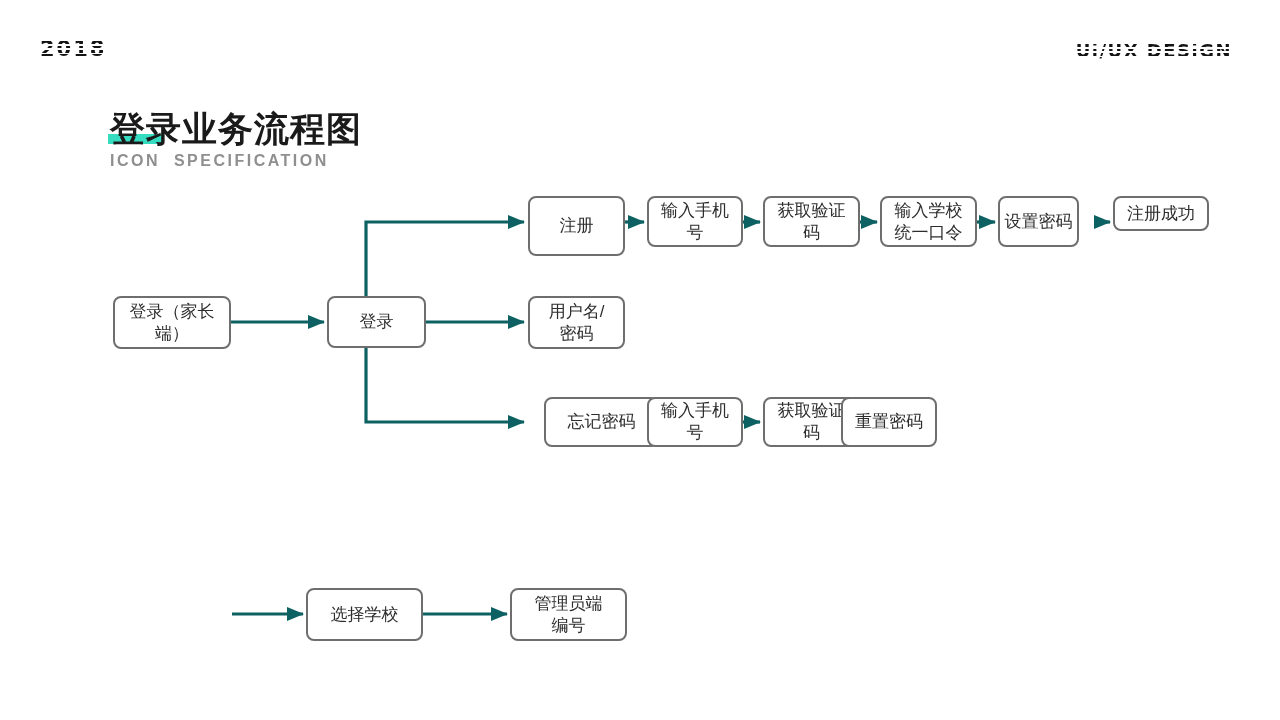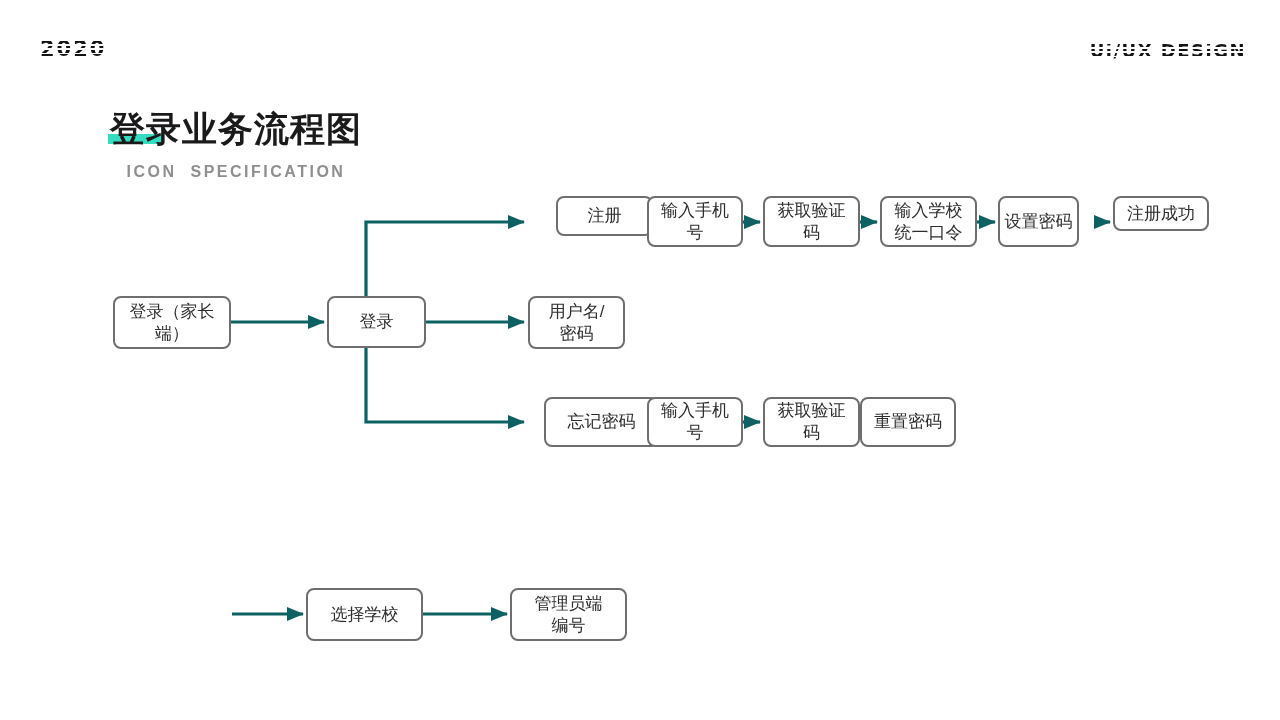--- a/index.html
+++ b/index.html
@@ -24,31 +24,31 @@
   }
   @supports ((-webkit-background-clip: text) or (background-clip: text)){
     .striped{
       background-image:repeating-linear-gradient(to bottom,#131313 0px,#131313 2.7px,rgba(0,0,0,0) 2.7px,rgba(0,0,0,0) 4.3px);
       -webkit-background-clip:text;
       background-clip:text;
       color:transparent;
     }
   }
   .year-logo{position:absolute;left:40px;top:37px;font-size:21px;letter-spacing:2px;}
-  .brand-logo{position:absolute;right:34px;top:40px;font-size:18px;letter-spacing:1.5px;margin-left:32px;}
+  .brand-logo{position:absolute;right:48px;top:40px;font-size:18px;letter-spacing:1.5px;margin-left:32px;}
 
-  .title-wrap{position:absolute;left:110px;top:108px;text-align:center;}
+  .title-wrap{position:absolute;left:110px;top:108px;}
   .title-highlight{position:absolute;left:-2px;top:26px;width:54px;height:10px;background:var(--highlight);}
   .page-title{
     position:relative;
     font-size:35px;line-height:42px;font-weight:800;color:var(--title);
     letter-spacing:1px;white-space:pre;
   }
   .page-subtitle{
-    margin-top:13px;font-size:16px;font-weight:700;color:var(--subtitle);
+    margin-top:2px;font-size:16px;font-weight:700;color:var(--subtitle);
     letter-spacing:2.5px;white-space:pre;
   }
 
   .arrows{position:absolute;left:0;top:0;pointer-events:none;}
   .edge{stroke:var(--arrow);stroke-width:3.2;fill:none;marker-end:url(#ah);}
   #ah path{fill:var(--arrow);}
 
   .node{
     position:absolute;
     background:#ffffff;
@@ -60,21 +60,21 @@
   .node-label{
     font-size:17px;line-height:22px;color:var(--nodetext);
     white-space:pre-line;
   }
 </style>
 </head>
 <body>
 
 <div class="page">
 
-  <div class="year-logo striped">2020</div>
+  <div class="year-logo striped">2018</div>
   <div class="brand-logo striped">Ui/UX DESiGN</div>
 
   <div class="title-wrap">
     <div class="title-highlight"></div>
     <h1 class="page-title">登录业务流程图</h1>
     <div class="page-subtitle">ICON  SPECIFICATION</div>
   </div>
 
   <svg class="arrows" width="1280" height="720" viewBox="0 0 1280 720" aria-hidden="true">
     <defs>
@@ -96,21 +96,21 @@
     <path class="edge" d="M1095,222 H1110"></path>
 
     <path class="edge" d="M625,422 H644"></path>
     <path class="edge" d="M743,422 H760"></path>
     <path class="edge" d="M860,422 H878"></path>
 
     <path class="edge" d="M232,614 H303"></path>
     <path class="edge" d="M423,614 H507"></path>
   </svg>
 
-  <div class="node" style="left:556px;top:196px;width:97px;height:40px">
+  <div class="node" style="left:528px;top:196px;width:97px;height:60px">
     <span class="node-label">注册</span>
   </div>
   <div class="node" style="left:647px;top:196px;width:96px;height:51px">
     <span class="node-label">输入手机
 号</span>
   </div>
   <div class="node" style="left:763px;top:196px;width:97px;height:51px">
     <span class="node-label">获取验证
 码</span>
   </div>
@@ -141,21 +141,21 @@
     <span class="node-label">忘记密码</span>
   </div>
   <div class="node" style="left:647px;top:397px;width:96px;height:50px">
     <span class="node-label">输入手机
 号</span>
   </div>
   <div class="node" style="left:763px;top:397px;width:97px;height:50px">
     <span class="node-label">获取验证
 码</span>
   </div>
-  <div class="node" style="left:860px;top:397px;width:96px;height:50px">
+  <div class="node" style="left:841px;top:397px;width:96px;height:50px">
     <span class="node-label">重置密码</span>
   </div>
 
   <div class="node" style="left:306px;top:588px;width:117px;height:53px">
     <span class="node-label">选择学校</span>
   </div>
   <div class="node" style="left:510px;top:588px;width:117px;height:53px">
     <span class="node-label">管理员端
 编号</span>
   </div>

